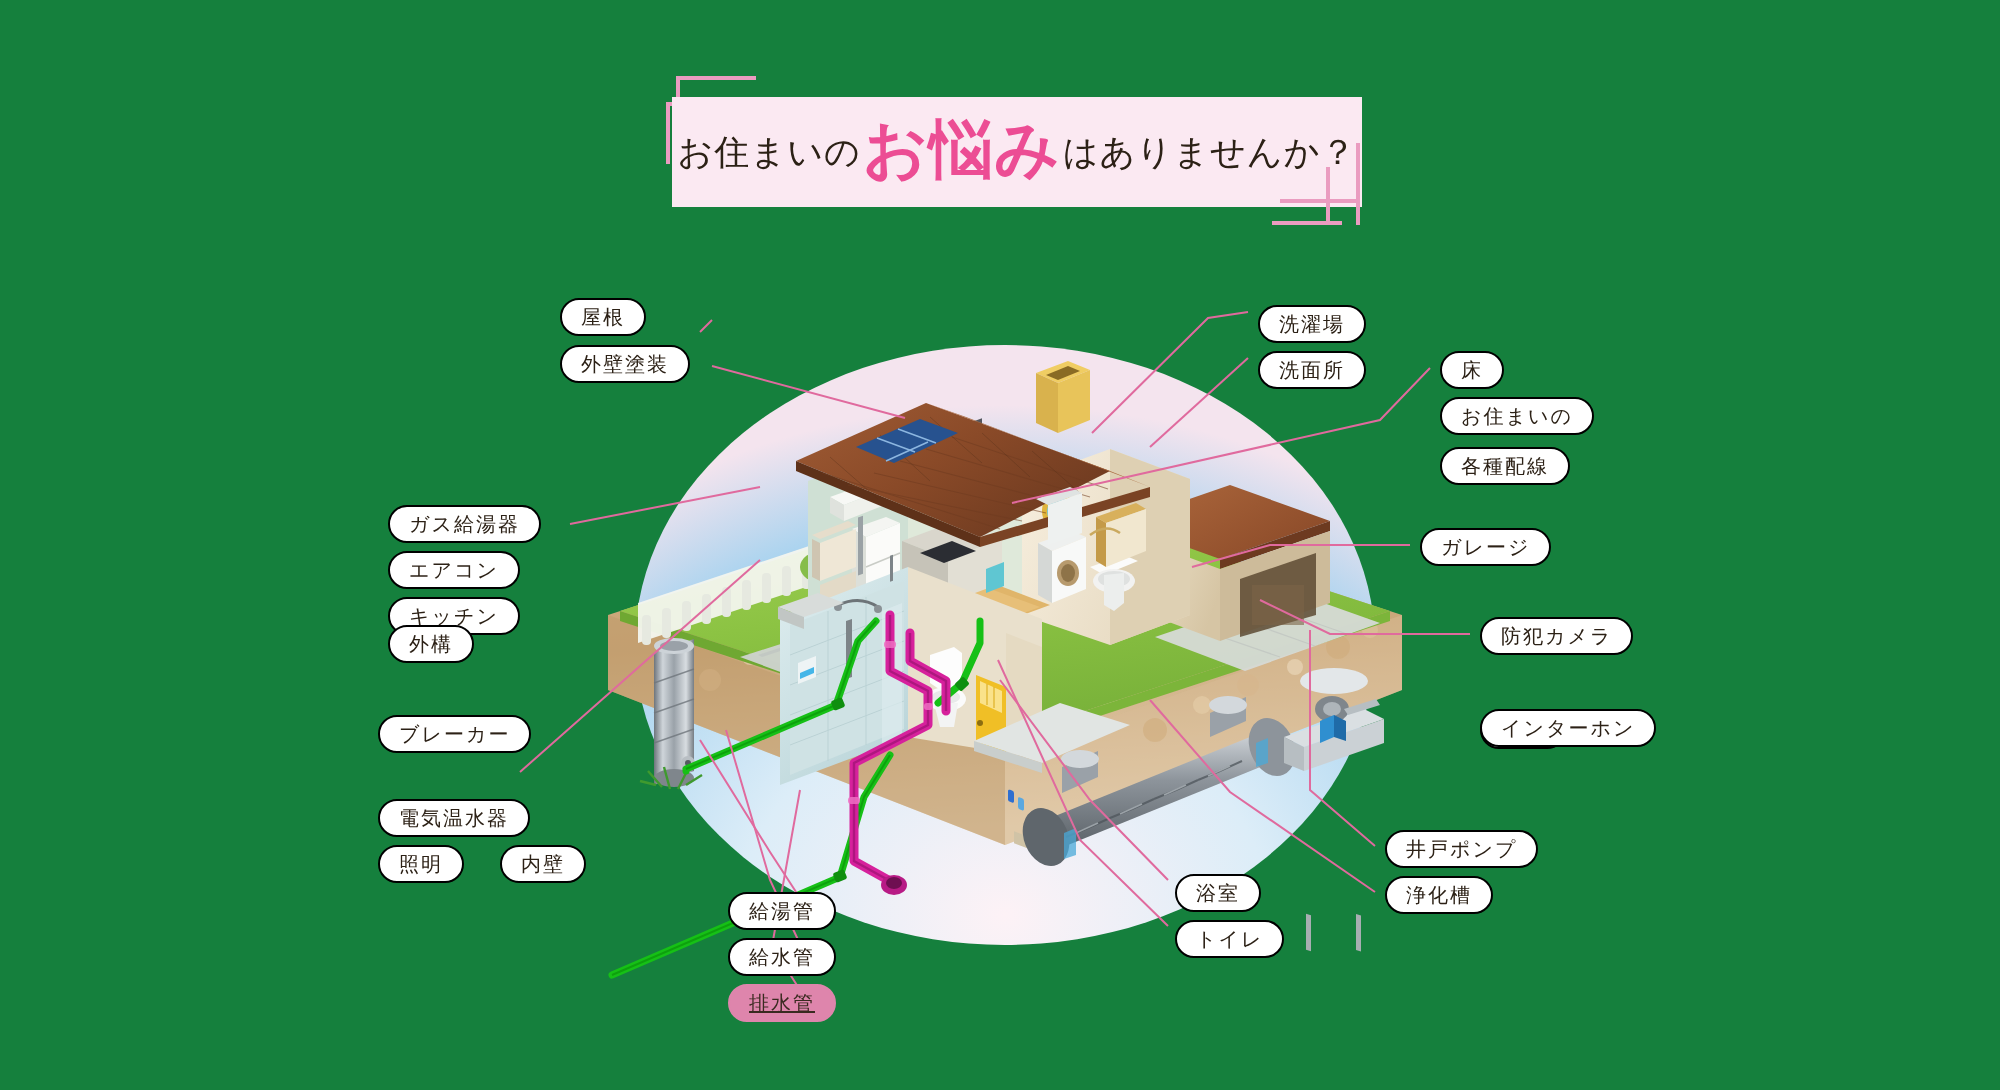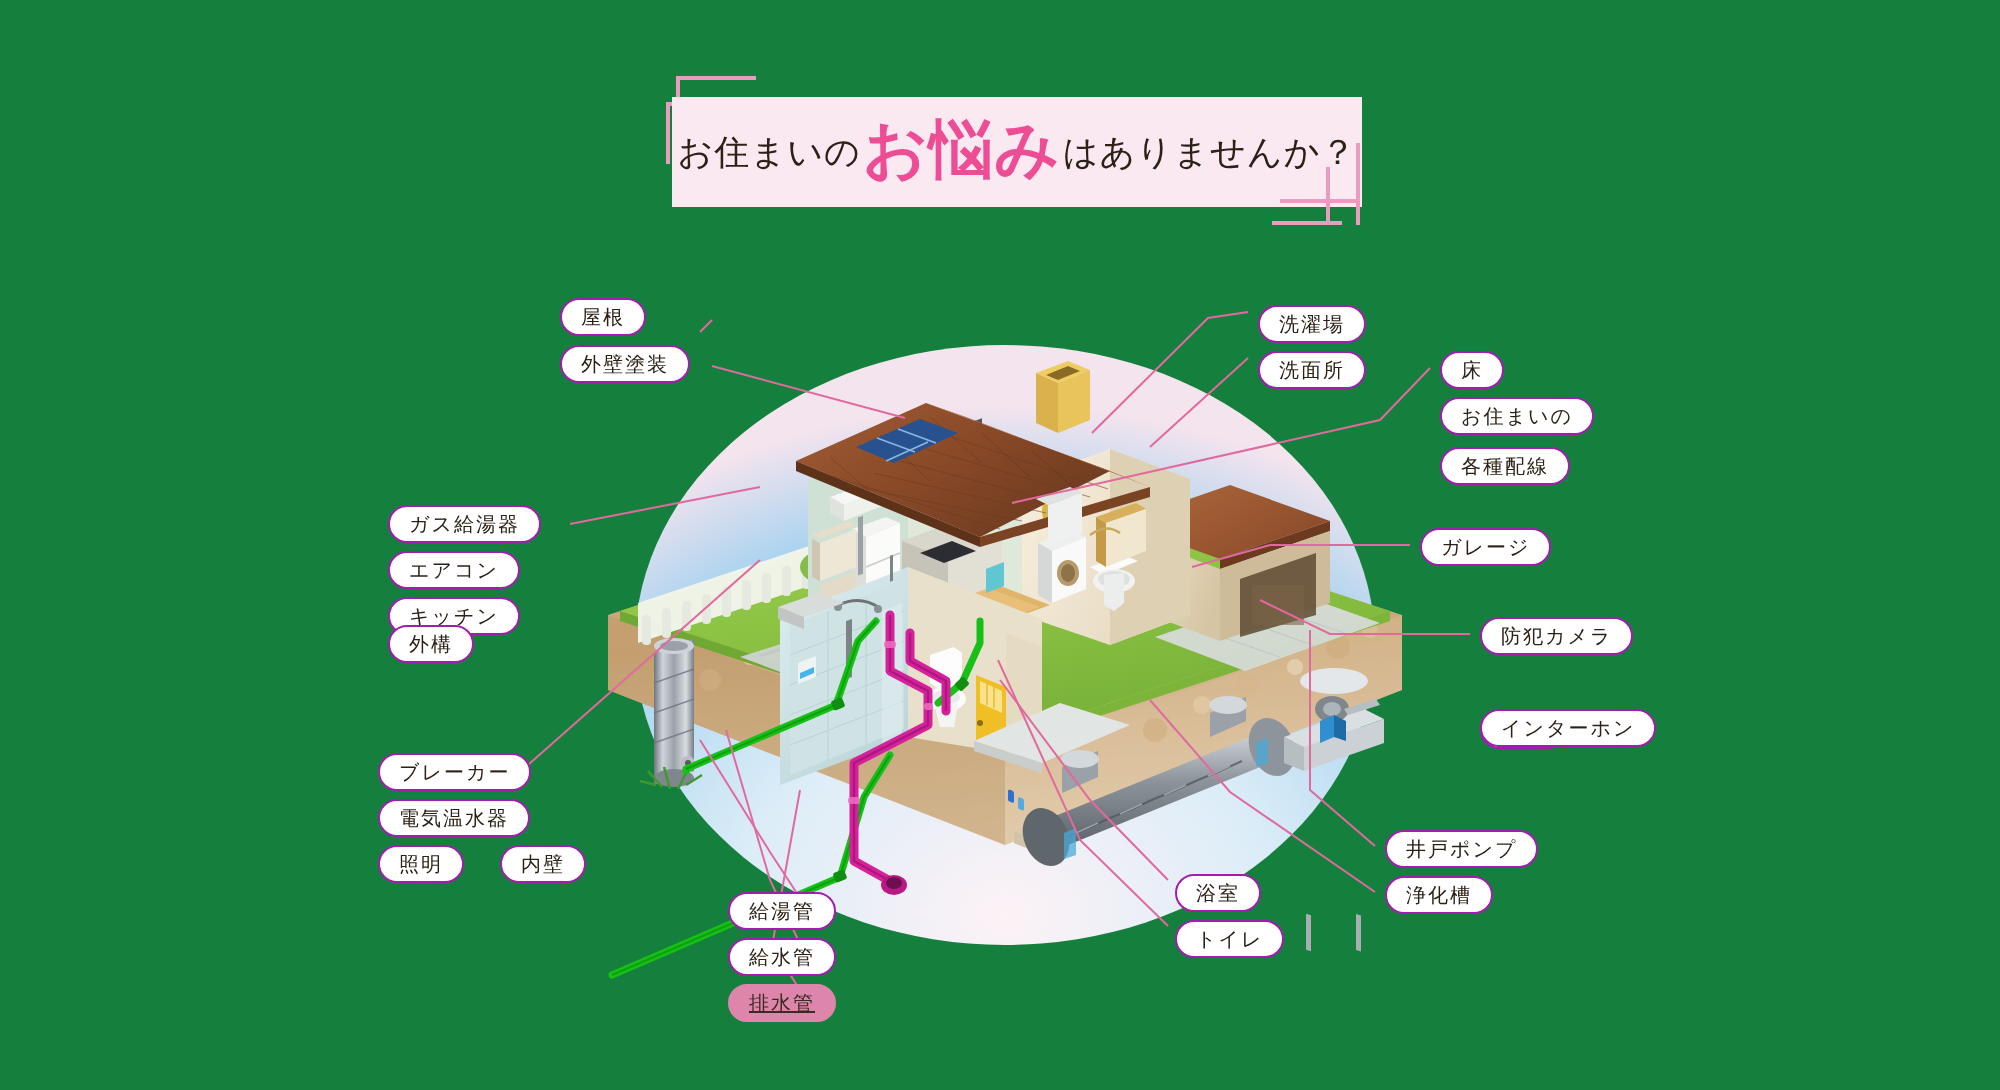--- a/index.html
+++ b/index.html
@@ -96,21 +96,21 @@
 
   
   .pill {
     position: absolute;
     display: flex;
     align-items: center;
     justify-content: center;
     box-sizing: border-box;
     height: 38px;
     padding: 0 19px;
-    border: 2px solid #a21caf;
+    border: 2px solid #000000;
     border-radius: 19px;
     background: #ffffff;
     color: #2c2116;
     font-size: 20px;
     letter-spacing: 2px;
     white-space: nowrap;
     cursor: pointer;
   }
   .pill.active {
     background: #de85ac;
@@ -578,21 +578,21 @@
   </svg>
 
   <div class="pill" style="left:560px; top:298px;">屋根</div>
   <div class="pill" style="left:560px; top:345px;">外壁塗装</div>
 
   <div class="pill" style="left:388px; top:505px;">ガス給湯器</div>
   <div class="pill" style="left:388px; top:551px;">エアコン</div>
   <div class="pill" style="left:388px; top:597px;">キッチン</div>
   <div class="pill" style="left:388px; top:625px;">外構</div>
 
-  <div class="pill" style="left:378px; top:753px;font-family:Liberation Mono, monospace;">ブレーカー</div>
+  <div class="pill" style="left:378px; top:715px;font-family:Liberation Mono, monospace;">ブレーカー</div>
   <div class="pill" style="left:378px; top:799px;">電気温水器</div>
   <div class="pill" style="left:378px; top:845px;">照明</div>
   <div class="pill" style="left:500px; top:845px;">内壁</div>
 
   <div class="pill" style="left:728px; top:892px;">給湯管</div>
   <div class="pill" style="left:728px; top:938px;">給水管</div>
   <div class="pill active" style="left:728px; top:984px;">排水管</div>
 
   <div class="pill" style="left:1175px; top:874px;">浴室</div>
   <div class="pill" style="left:1175px; top:920px;">トイレ</div>

